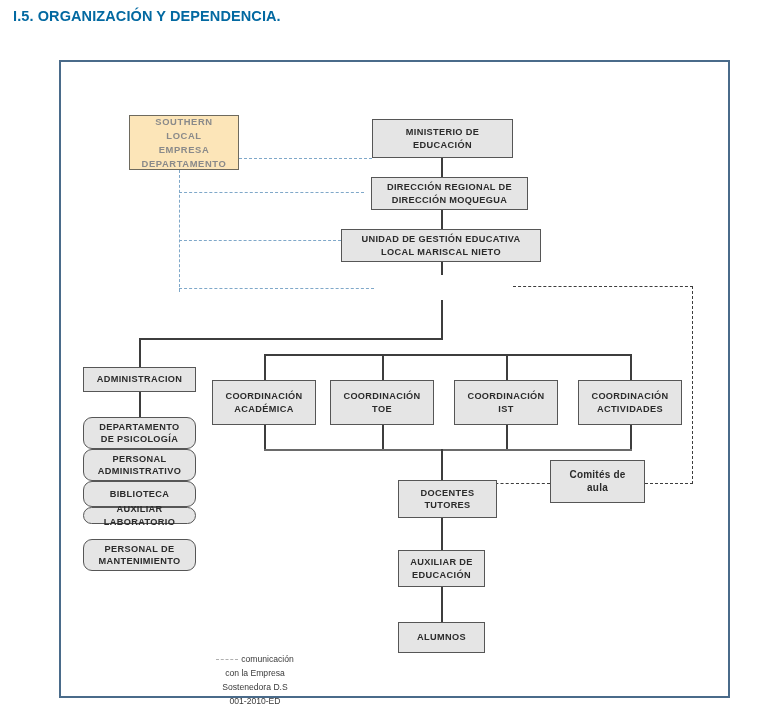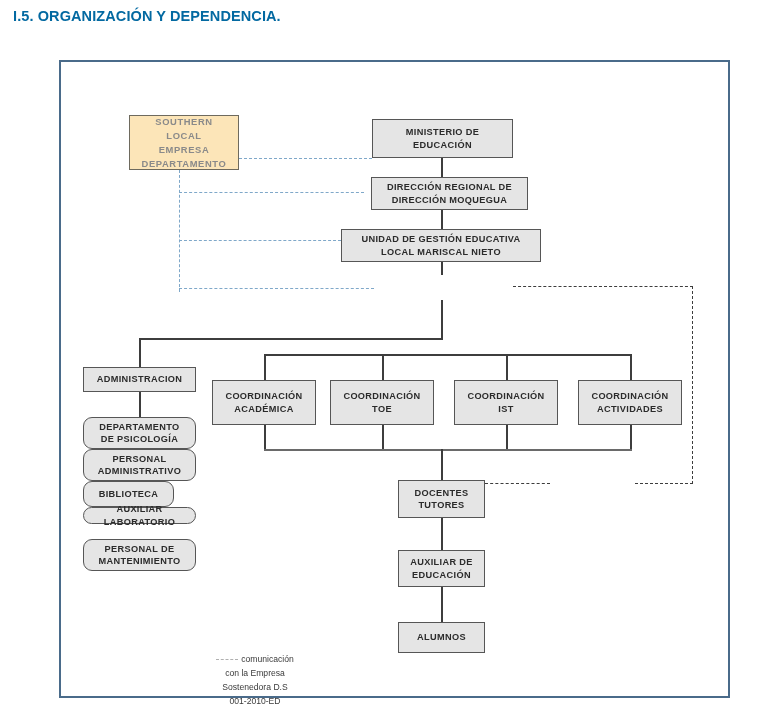--- a/index.html
+++ b/index.html
@@ -229,21 +229,21 @@
         <span>DEPARTAMENTO</span>
         <span>DE PSICOLOGÍA</span>
       </span>
     </div>
     <div class="node stack-box" style="left:22px; top:387px; width:113px; height:32px;">
       <span class="lines">
         <span>PERSONAL</span>
         <span>ADMINISTRATIVO</span>
       </span>
     </div>
-    <div class="node stack-box" style="left:22px; top:419px; width:91px; height:26px;">
+    <div class="node stack-box" style="left:22px; top:419px; width:113px; height:26px;">
       <span class="lines">
         <span>BIBLIOTECA</span>
       </span>
     </div>
     <div class="node stack-box" style="left:22px; top:445px; width:113px; height:17px;">
       <span class="lines">
         <span>AUXILIAR</span>
         <span>LABORATORIO</span>
       </span>
     </div>
@@ -272,27 +272,33 @@
         <span>IST</span>
       </span>
     </div>
     <div class="node" style="left:517px; top:318px; width:104px; height:45px;">
       <span class="lines">
         <span>COORDINACIÓN</span>
         <span>ACTIVIDADES</span>
       </span>
     </div>
 
-    <div class="node" style="left:337px; top:418px; width:87px; height:38px;">
+    <div class="node" style="left:337px; top:418px; width:99px; height:38px;">
       <span class="lines">
         <span>DOCENTES</span>
         <span>TUTORES</span>
       </span>
     </div>
 
+    <div class="node mixedcase" style="left:489px; top:398px; width:95px; height:43px;">
+      <span class="lines">
+        <span>Comités de</span>
+        <span>aula</span>
+      </span>
+    </div>
 
     <div class="node" style="left:337px; top:488px; width:87px; height:37px;">
       <span class="lines">
         <span>AUXILIAR DE</span>
         <span>EDUCACIÓN</span>
       </span>
     </div>
 
     <div class="node" style="left:337px; top:560px; width:87px; height:31px;">
       <span class="lines">

